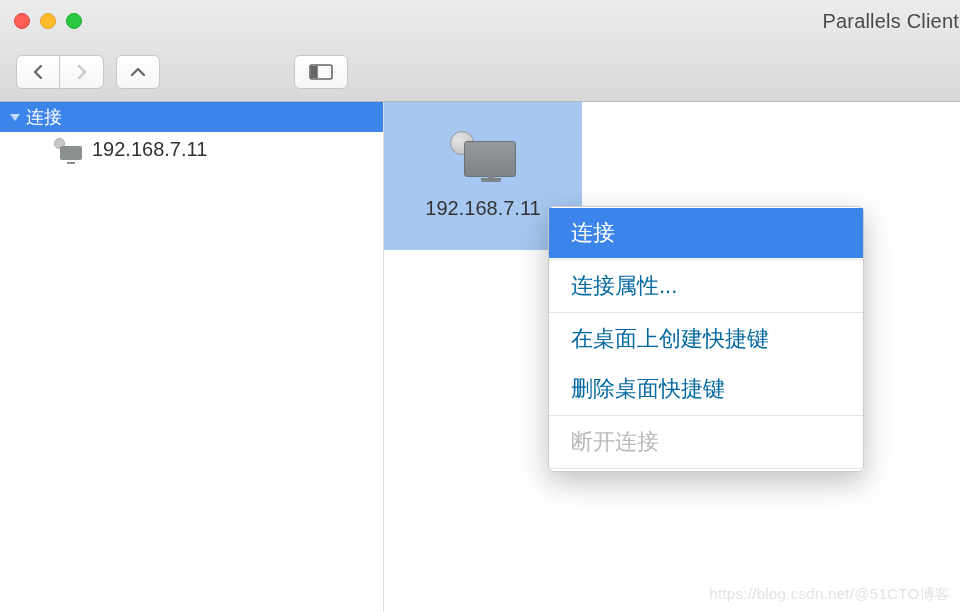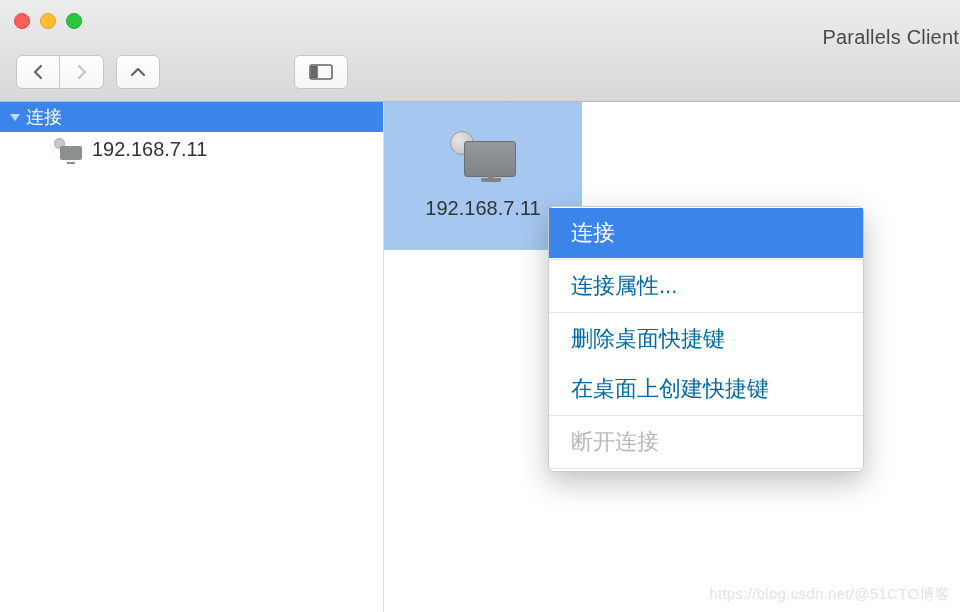--- a/index.html
+++ b/index.html
@@ -13,21 +13,21 @@
       height: 42px; background: linear-gradient(#ececec, #e4e4e4);
       display: flex; align-items: center; padding: 0 14px;
       position: relative;
     }
     .traffic-lights { display: flex; gap: 10px; }
     .tl { width: 16px; height: 16px; border-radius: 50%; }
     .tl.red { background: #ff5f57; border: 1px solid #e14640; }
     .tl.yellow { background: #ffbd2e; border: 1px solid #e1a126; }
     .tl.green { background: #28c940; border: 1px solid #1dac2f; }
     .app-title {
-      position: absolute; right: 0; top: 16px; height: 42px;
+      position: absolute; right: 0; top: 0; height: 42px;
       display: flex; align-items: center; font-size: 20px; color: #4a4a4a;
       padding-right: 1px; letter-spacing: 0.2px;
     }
     .toolbar {
       height: 60px; background: linear-gradient(#e4e4e4, #d8d8d8);
       border-bottom: 1px solid #b8b8b8;
       display: flex; align-items: center; padding: 0 16px; gap: 12px;
     }
     .tool-group { display: flex; }
     .tool-btn {
@@ -180,20 +180,20 @@
     </div>
   </div>
 
 </div>
 
 <div class="context-menu">
   <div class="menu-item highlighted">连接</div>
   <div class="menu-sep"></div>
   <div class="menu-item">连接属性...</div>
   <div class="menu-sep"></div>
+  <div class="menu-item">在桌面上创建快捷键</div>
   <div class="menu-item">删除桌面快捷键</div>
-  <div class="menu-item">在桌面上创建快捷键</div>
   <div class="menu-sep"></div>
   <div class="menu-item disabled">断开连接</div>
   <div class="menu-sep"></div>
 </div>
 
 <div class="watermark">https://blog.csdn.net/@51CTO博客</div>
 
 </body></html>

